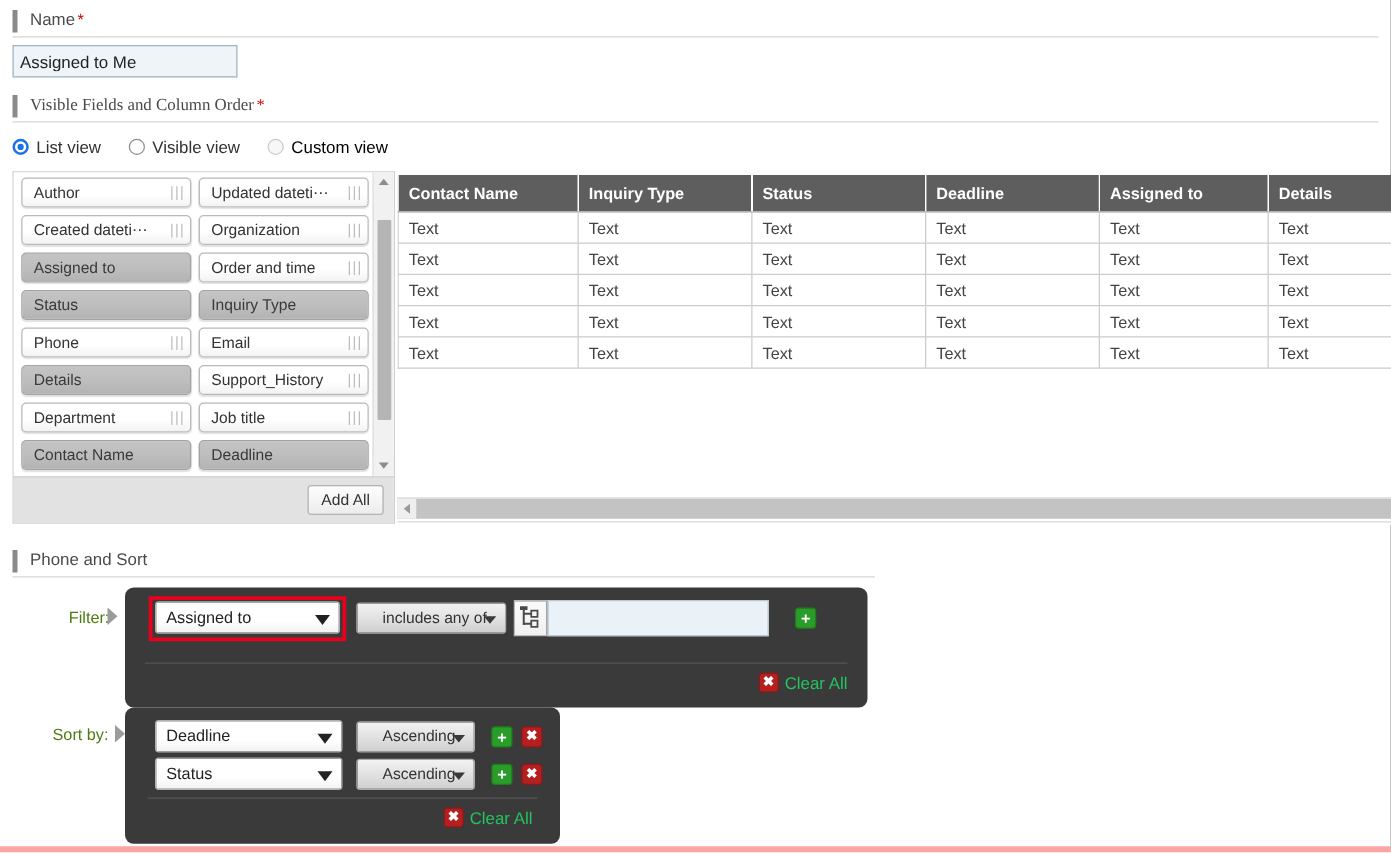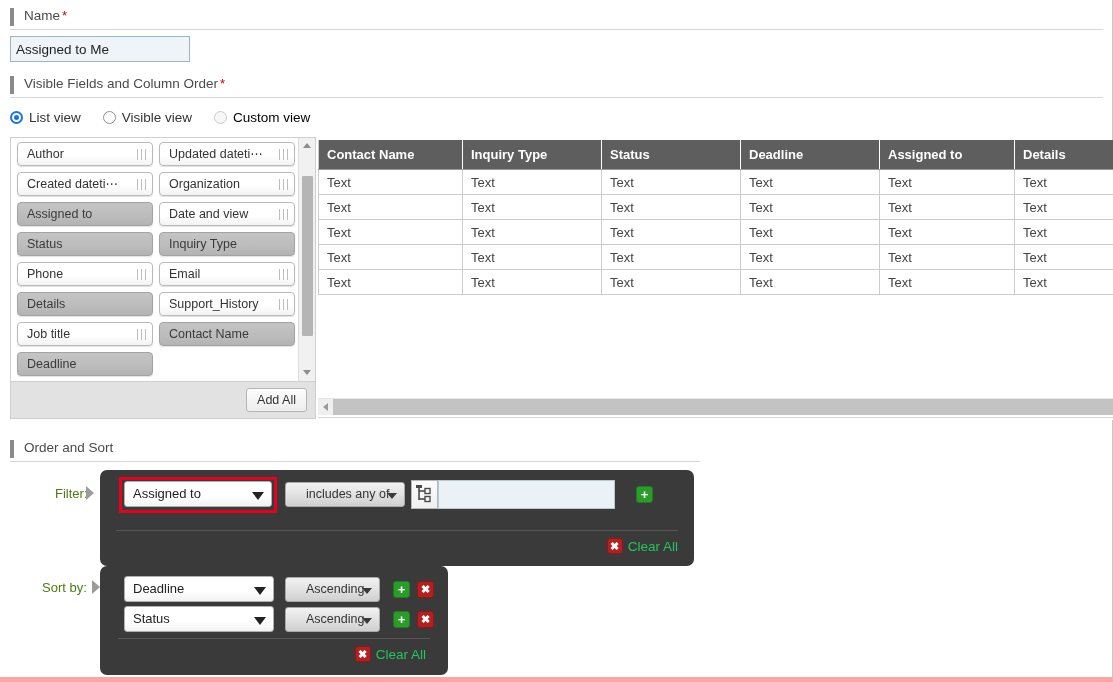--- a/index.html
+++ b/index.html
@@ -473,21 +473,21 @@
 
   <div class="section-head" style="left:10px; top:6px; width:1093px;">
     <div class="bar"></div>
     <div class="lbl">
       <span>Name</span><span class="req">*</span>
     </div>
   </div>
 
   <input class="name-input" type="text" value="Assigned to Me" style="">
 
-  <div class="section-head" style="left:10px; top:74px; width:1093px;">
+  <div class="section-head" style="left:10px; top:74px; width:1093px;font-family:Liberation Serif, serif;">
     <div class="bar"></div>
     <div class="lbl">
       <span>Visible Fields and Column Order</span><span class="req">*</span>
     </div>
   </div>
 
   <div class="radio-row" id="radio-row">
       <div class="radio-item">
         <span class="rdot checked"></span>
         <span class="rlabel">List view</span>
@@ -519,39 +519,44 @@
               <i></i>
               <i></i>
               <i></i>
             </span></div>
           <div class="chip"><span>Organization</span><span class="grip">
               <i></i>
               <i></i>
               <i></i>
             </span></div>
           <div class="chip used"><span>Assigned to</span></div>
-          <div class="chip"><span>Date and view</span><span class="grip">
+          <div class="chip"><span>Order and time</span><span class="grip">
               <i></i>
               <i></i>
               <i></i>
             </span></div>
           <div class="chip used"><span>Status</span></div>
           <div class="chip used"><span>Inquiry Type</span></div>
           <div class="chip"><span>Phone</span><span class="grip">
               <i></i>
               <i></i>
               <i></i>
             </span></div>
           <div class="chip"><span>Email</span><span class="grip">
               <i></i>
               <i></i>
               <i></i>
             </span></div>
           <div class="chip used"><span>Details</span></div>
           <div class="chip"><span>Support_History</span><span class="grip">
+              <i></i>
+              <i></i>
+              <i></i>
+            </span></div>
+          <div class="chip"><span>Department</span><span class="grip">
               <i></i>
               <i></i>
               <i></i>
             </span></div>
           <div class="chip"><span>Job title</span><span class="grip">
               <i></i>
               <i></i>
               <i></i>
             </span></div>
           <div class="chip used"><span>Contact Name</span></div>
@@ -633,21 +638,21 @@
 
   <div id="hscroll">
     <div class="sb-left">
         <div class="tri"></div>
       </div>
   </div>
   <div id="hdivider"></div>
 
   <div class="section-head" style="left:10px; top:438px; width:690px;">
     <div class="bar"></div>
-    <div class="lbl">Order and Sort</div>
+    <div class="lbl">Phone and Sort</div>
   </div>
 
   <div class="side-label" style="left:55px; top:486px;">Filter:</div>
   <div class="ptr" style="left:86px; top:486px;"></div>
 
   <div class="panel" style="left:100px; top:470px; width:594px; height:96px;">
 
     <div class="dd-big" style="left:24px; top:11px; width:148px;">
       <span>Assigned to</span>
       <span class="cv"></span>

